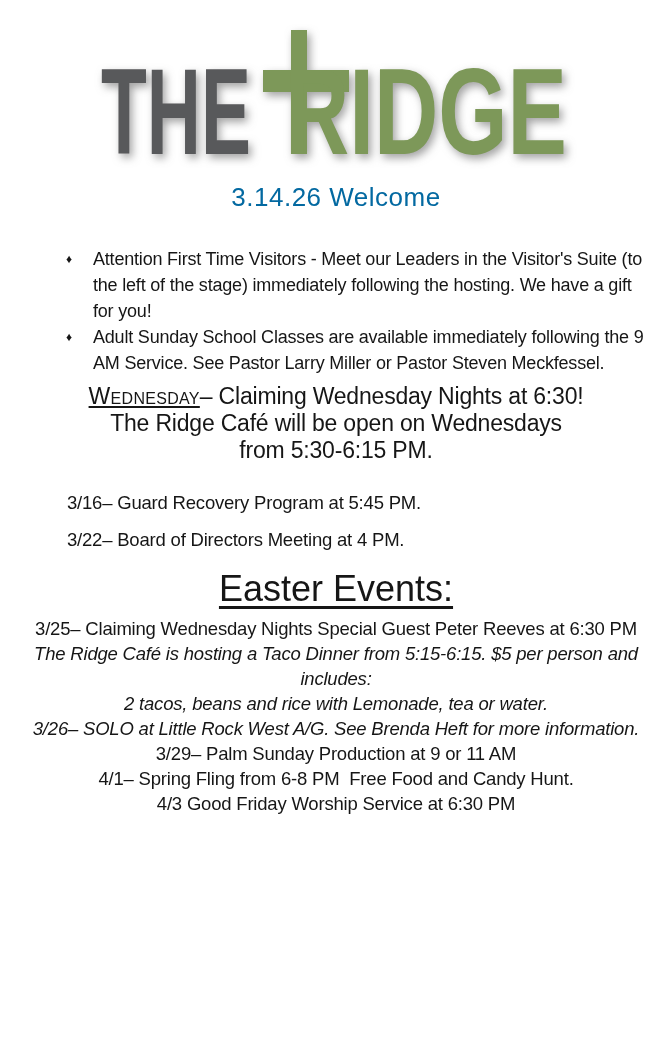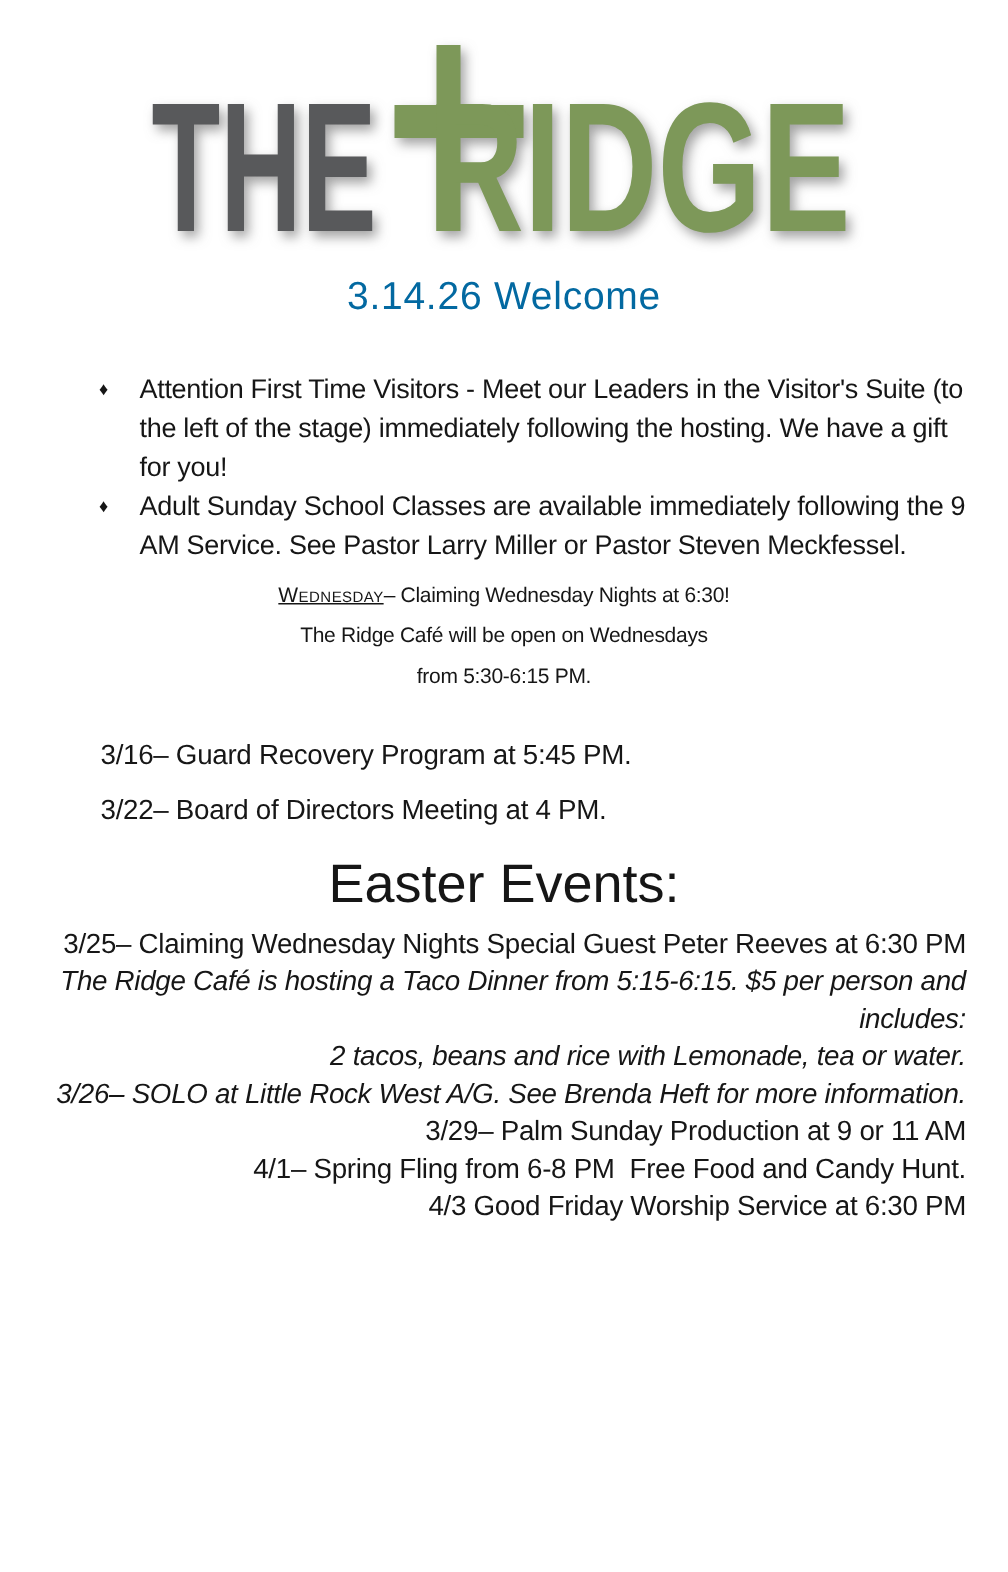--- a/index.html
+++ b/index.html
@@ -46,21 +46,21 @@
     flex: none;
     width: 27px;
     font-size: 12px;
     line-height: 26px;
   }
 
   
   .wednesday {
     margin-top: 7px;
     text-align: center;
-    font-size: 14px;
+    font-size: 23px;
     line-height: 27px;
     letter-spacing: -0.2px;
   }
   .wed-label {
     font-variant: small-caps;
     text-decoration: underline;
     letter-spacing: 0.3px;
   }
 
   
@@ -75,25 +75,26 @@
 
   
   .easter-heading {
     margin-top: 14px;
     text-align: center;
     font-size: 36px;
     line-height: 44px;
     font-weight: normal;
   }
   .easter-heading span {
+    text-decoration: underline;
     text-underline-offset: 5px;
   }
   .easter-list {
     margin: 5px 28px 0;
-    text-align: right;
+    text-align: center;
     font-size: 18.5px;
     line-height: 25px;
     letter-spacing: -0.2px;
   }
   .easter-list p { margin: 0; white-space: pre-wrap; }
   .it { font-style: italic; }
 </style>
 </head>
 <body>
 

